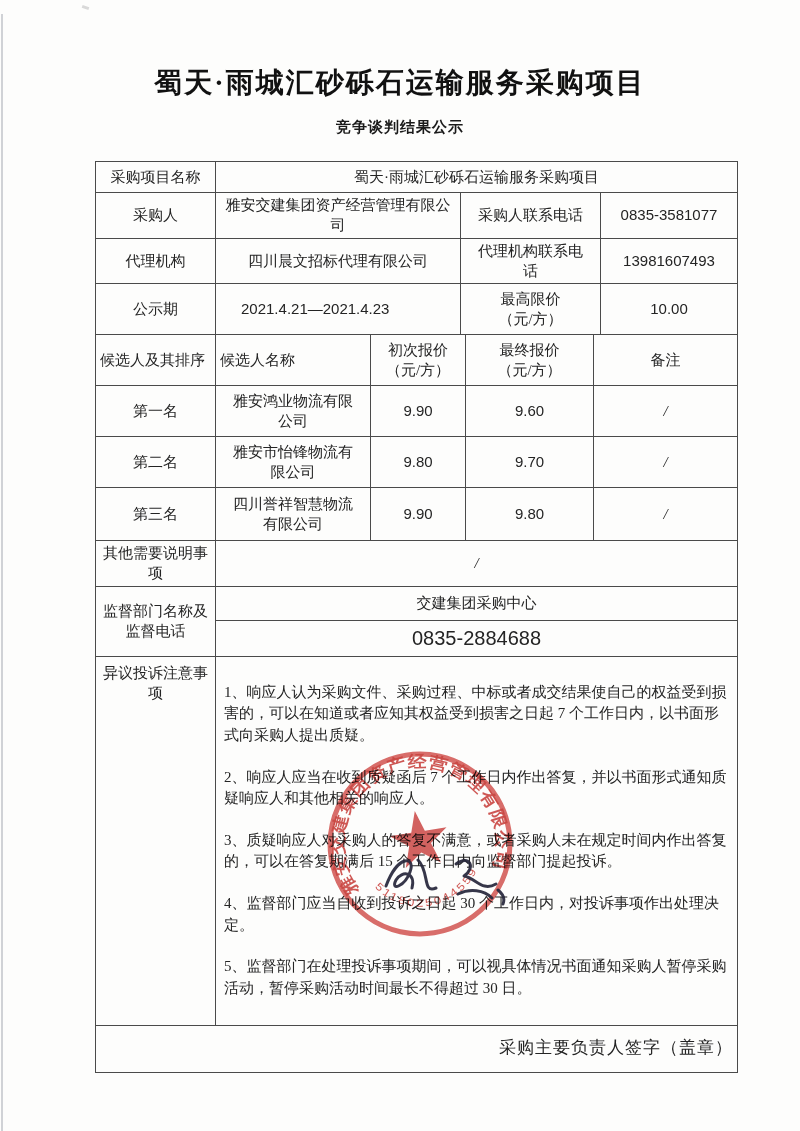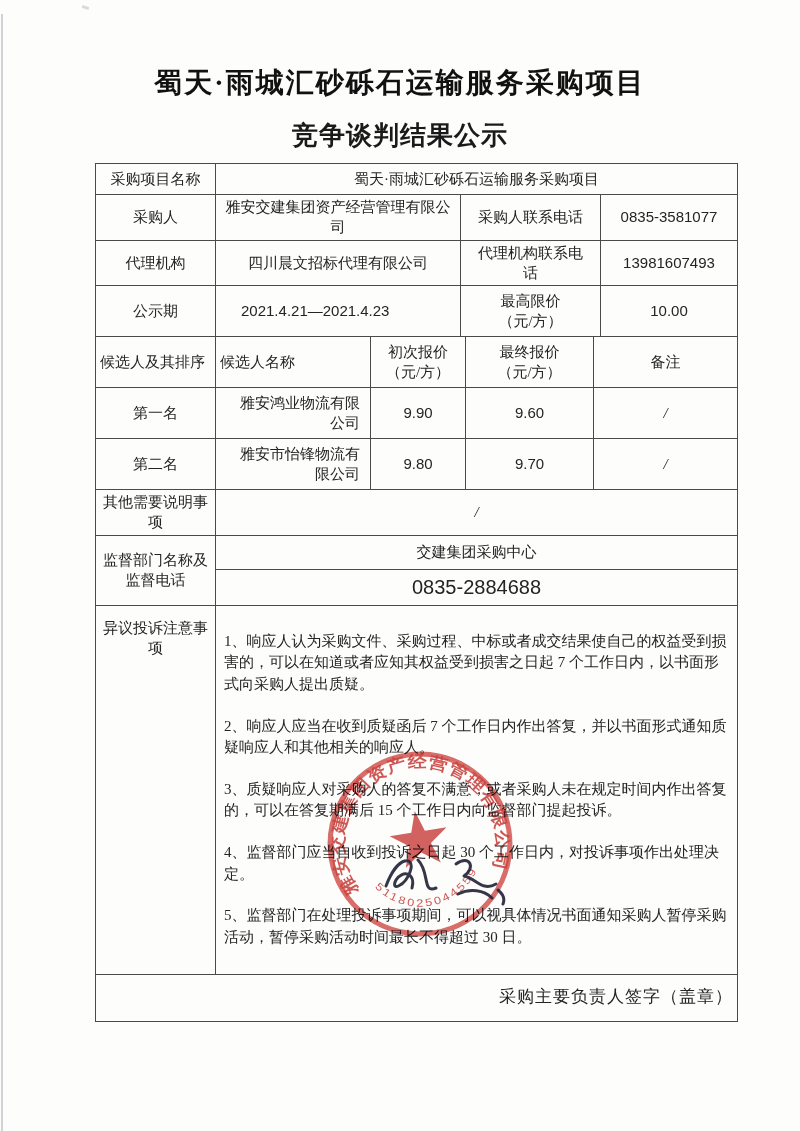--- a/index.html
+++ b/index.html
@@ -9,43 +9,43 @@
     font-family:"Liberation Serif","DejaVu Serif",serif;
     overflow:hidden;
   }
   .scan-edge{position:absolute;left:1px;top:14px;width:2px;height:1117px;background:#b9bcc2;opacity:.65;}
   .scan-mark{position:absolute;left:82px;top:6px;width:7px;height:3px;background:#d9d9d9;transform:rotate(18deg);}
   .doc-title{
     margin:64px 0 0 0;text-align:center;
     font-size:28px;font-weight:bold;letter-spacing:2px;color:#111;
   }
   .doc-subtitle{
-    margin:16px 0 10px 0;text-align:center;
-    font-size:26px;font-weight:bold;letter-spacing:1px;color:#1a1a1a;
+    margin:16px 0 24px 0;text-align:center;
+    font-size:15px;font-weight:bold;letter-spacing:1px;color:#1a1a1a;
   }
   table{
     border-collapse:collapse;table-layout:fixed;
     width:642px;margin-left:95px;
   }
   table + table{margin-top:-1px;}
   td{
     border:1px solid #4a4a4a;
     font-size:15px;line-height:1.35;
     padding:2px 4px;vertical-align:middle;
     white-space:pre-line;word-break:break-all;
     text-align:center;color:#242424;
   }
   td.left{text-align:left;}
   td.top{vertical-align:top;}
   .num{font-family:Liberation Sans, sans-serif;}
   .r26 td{height:26px;margin-top:22px;} .r27 td{height:27px;} .r36 td{height:36px;}
   .r44 td{height:44px;} .r46 td{height:46px;} .r48 td{height:48px;}
   .r29 td{height:29px;} .r31 td{height:31px;} .r38 td{height:36px;}
   .indent25{padding-left:25px;}
-  .name-cell{padding:2px 10px;text-align:right;}
+  .name-cell{padding:2px 10px;}
   .objection-cell{padding:5px 8px;}
   .objection-cell p{margin:0;line-height:21.5px;font-size:15px;text-align:left;}
   .sig-row td{height:42px;border:1px solid #4a4a4a;}
   .sig-label{font-size:17px;letter-spacing:1px;padding-left:28px;text-align:right;}
   .slash{font-style:italic;}
   
   .seal{
     position:absolute;left:322px;top:746px;width:196px;height:196px;
     transform:rotate(-9deg);mix-blend-mode:multiply;opacity:.88;
     pointer-events:none;
@@ -134,20 +134,27 @@
     <td class="num">9.60</td>
     <td class="slash">/</td>
   </tr>
   <tr class="r46">
     <td>第二名</td>
     <td class="name-cell">雅安市怡锋物流有限公司</td>
     <td class="num">9.80</td>
     <td class="num">9.70</td>
     <td class="slash">/</td>
   </tr>
+  <tr class="r48">
+    <td>第三名</td>
+    <td class="name-cell">四川誉祥智慧物流有限公司</td>
+    <td class="num">9.90</td>
+    <td class="num">9.80</td>
+    <td class="slash">/</td>
+  </tr>
 </tbody>
   </table>
 
 <table>
   <colgroup>
       <col style="width:120px">
       <col style="width:522px">
     </colgroup>
   <tbody>
       <tr class="r38">
@@ -175,21 +182,21 @@
 </tbody>
   </table>
 
 <table>
   <colgroup>
       <col style="width:120px">
       <col style="width:522px">
     </colgroup>
   <tbody>
       <tr>
-    <td class="top" style="padding-top:12px">异议投诉注意事
+    <td class="top" style="padding-top:6px">异议投诉注意事
 项</td>
     <td class="objection-cell left">
       <p>1、响应人认为采购文件、采购过程、中标或者成交结果使自己的权益受到损害的，可以在知道或者应知其权益受到损害之日起 7 个工作日内，以书面形式向采购人提出质疑。</p>
       <p>2、响应人应当在收到质疑函后 7 个工作日内作出答复，并以书面形式通知质疑响应人和其他相关的响应人。</p>
       <p>3、质疑响应人对采购人的答复不满意，或者采购人未在规定时间内作出答复的，可以在答复期满后 15 个工作日内向监督部门提起投诉。</p>
       <p>4、监督部门应当自收到投诉之日起 30 个工作日内，对投诉事项作出处理决定。</p>
       <p>5、监督部门在处理投诉事项期间，可以视具体情况书面通知采购人暂停采购活动，暂停采购活动时间最长不得超过 30 日。</p>
     </td>
   </tr>
 </tbody>

